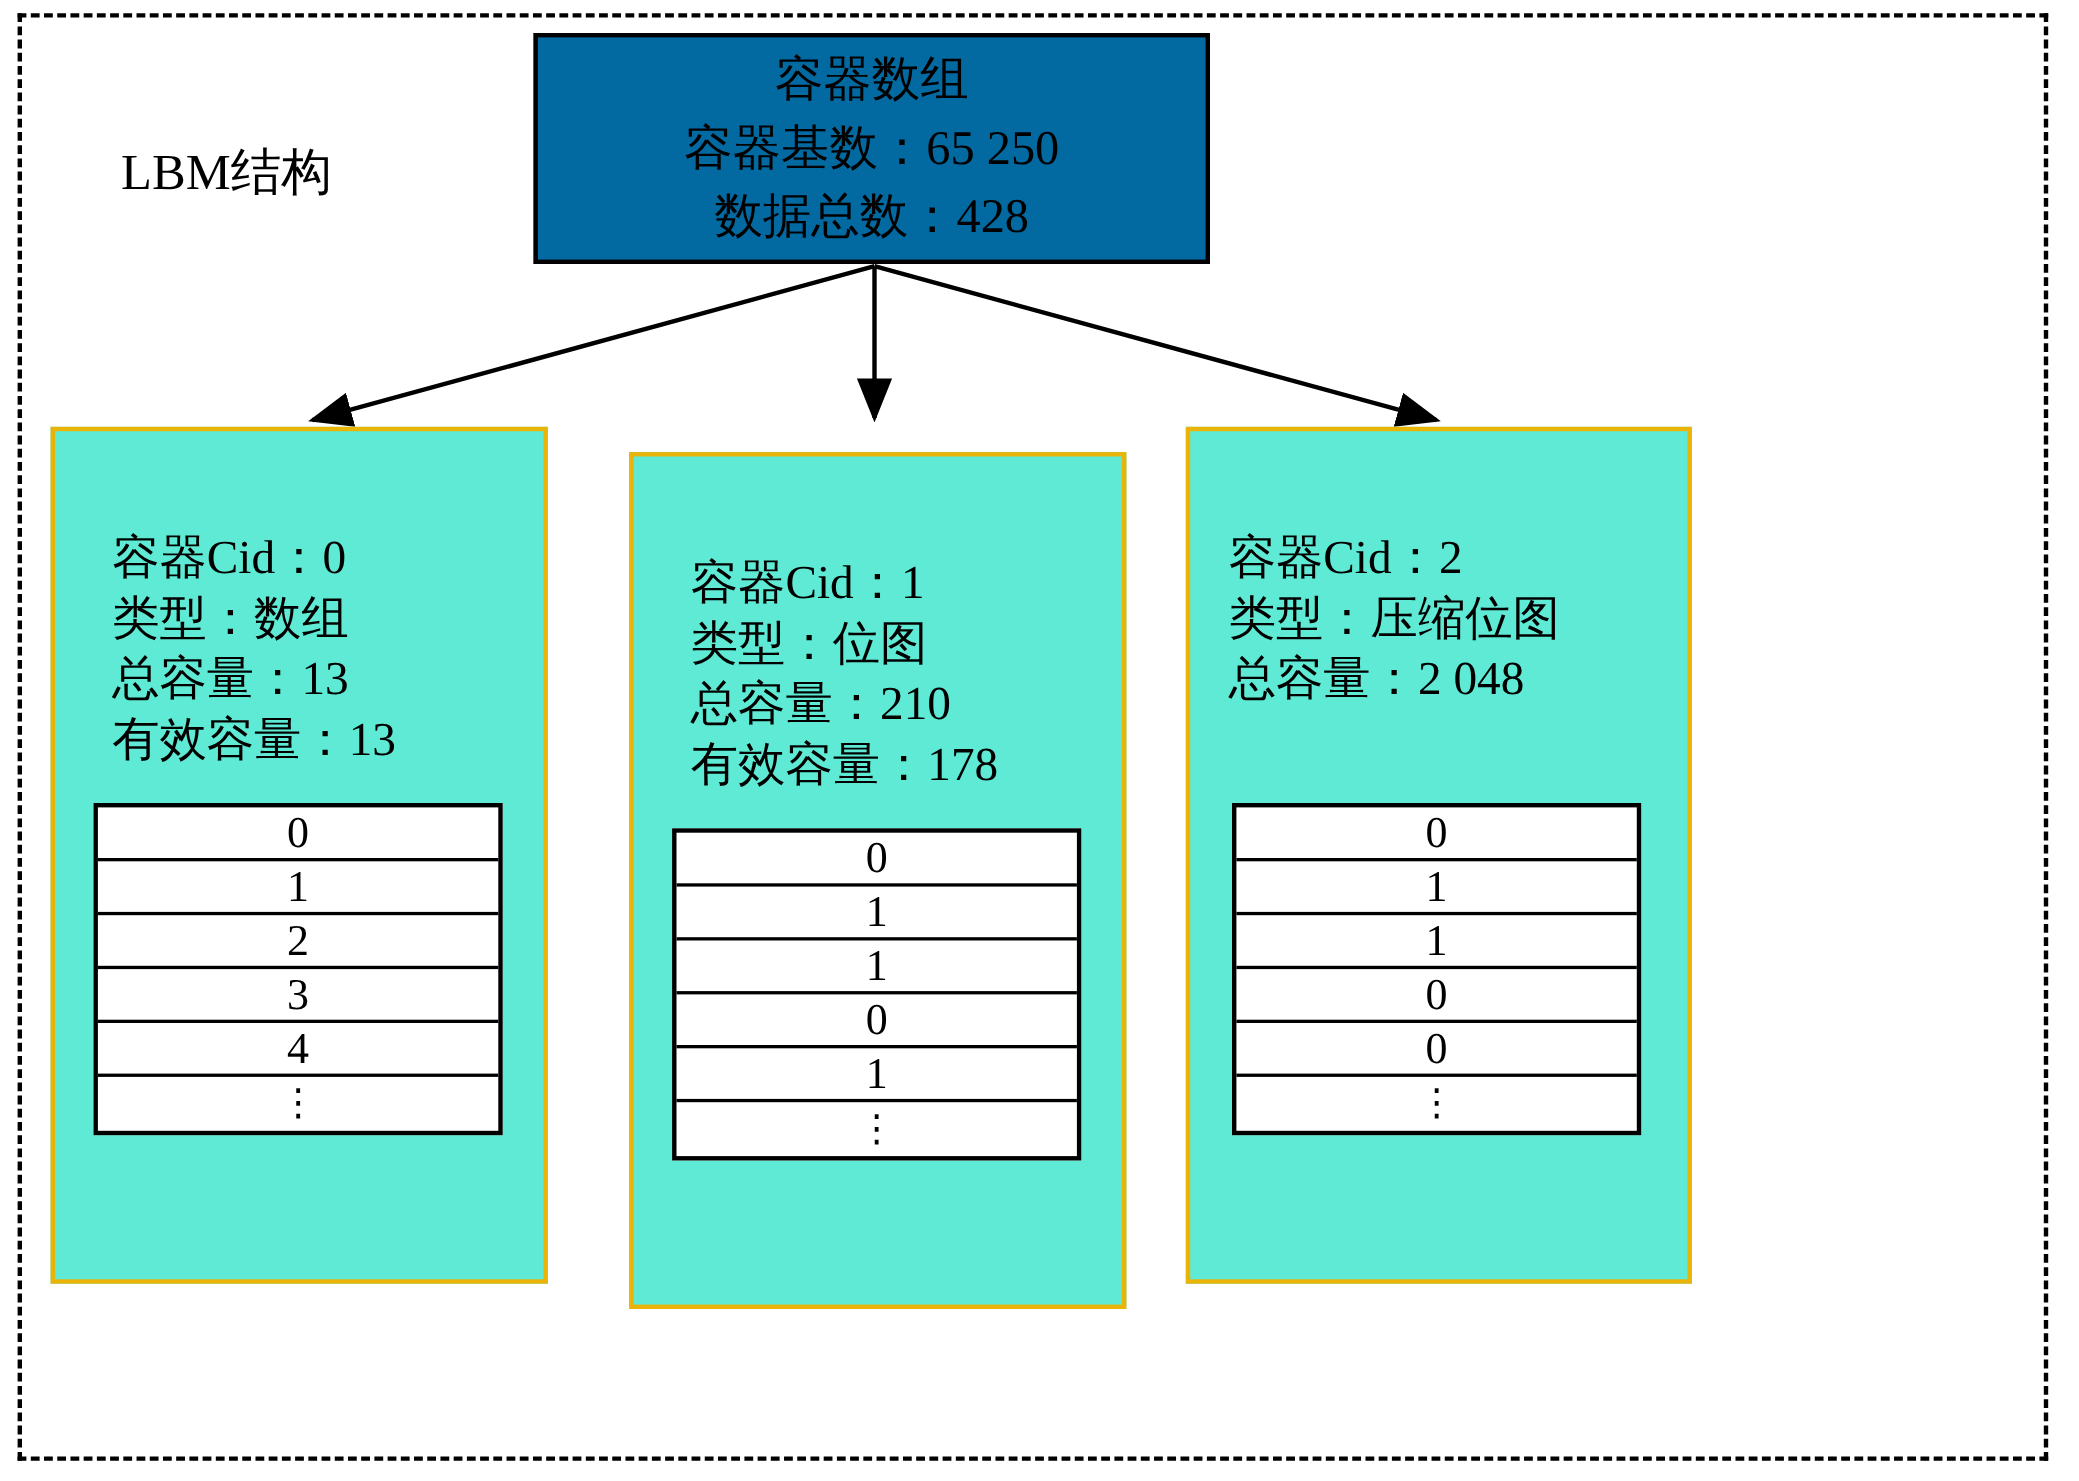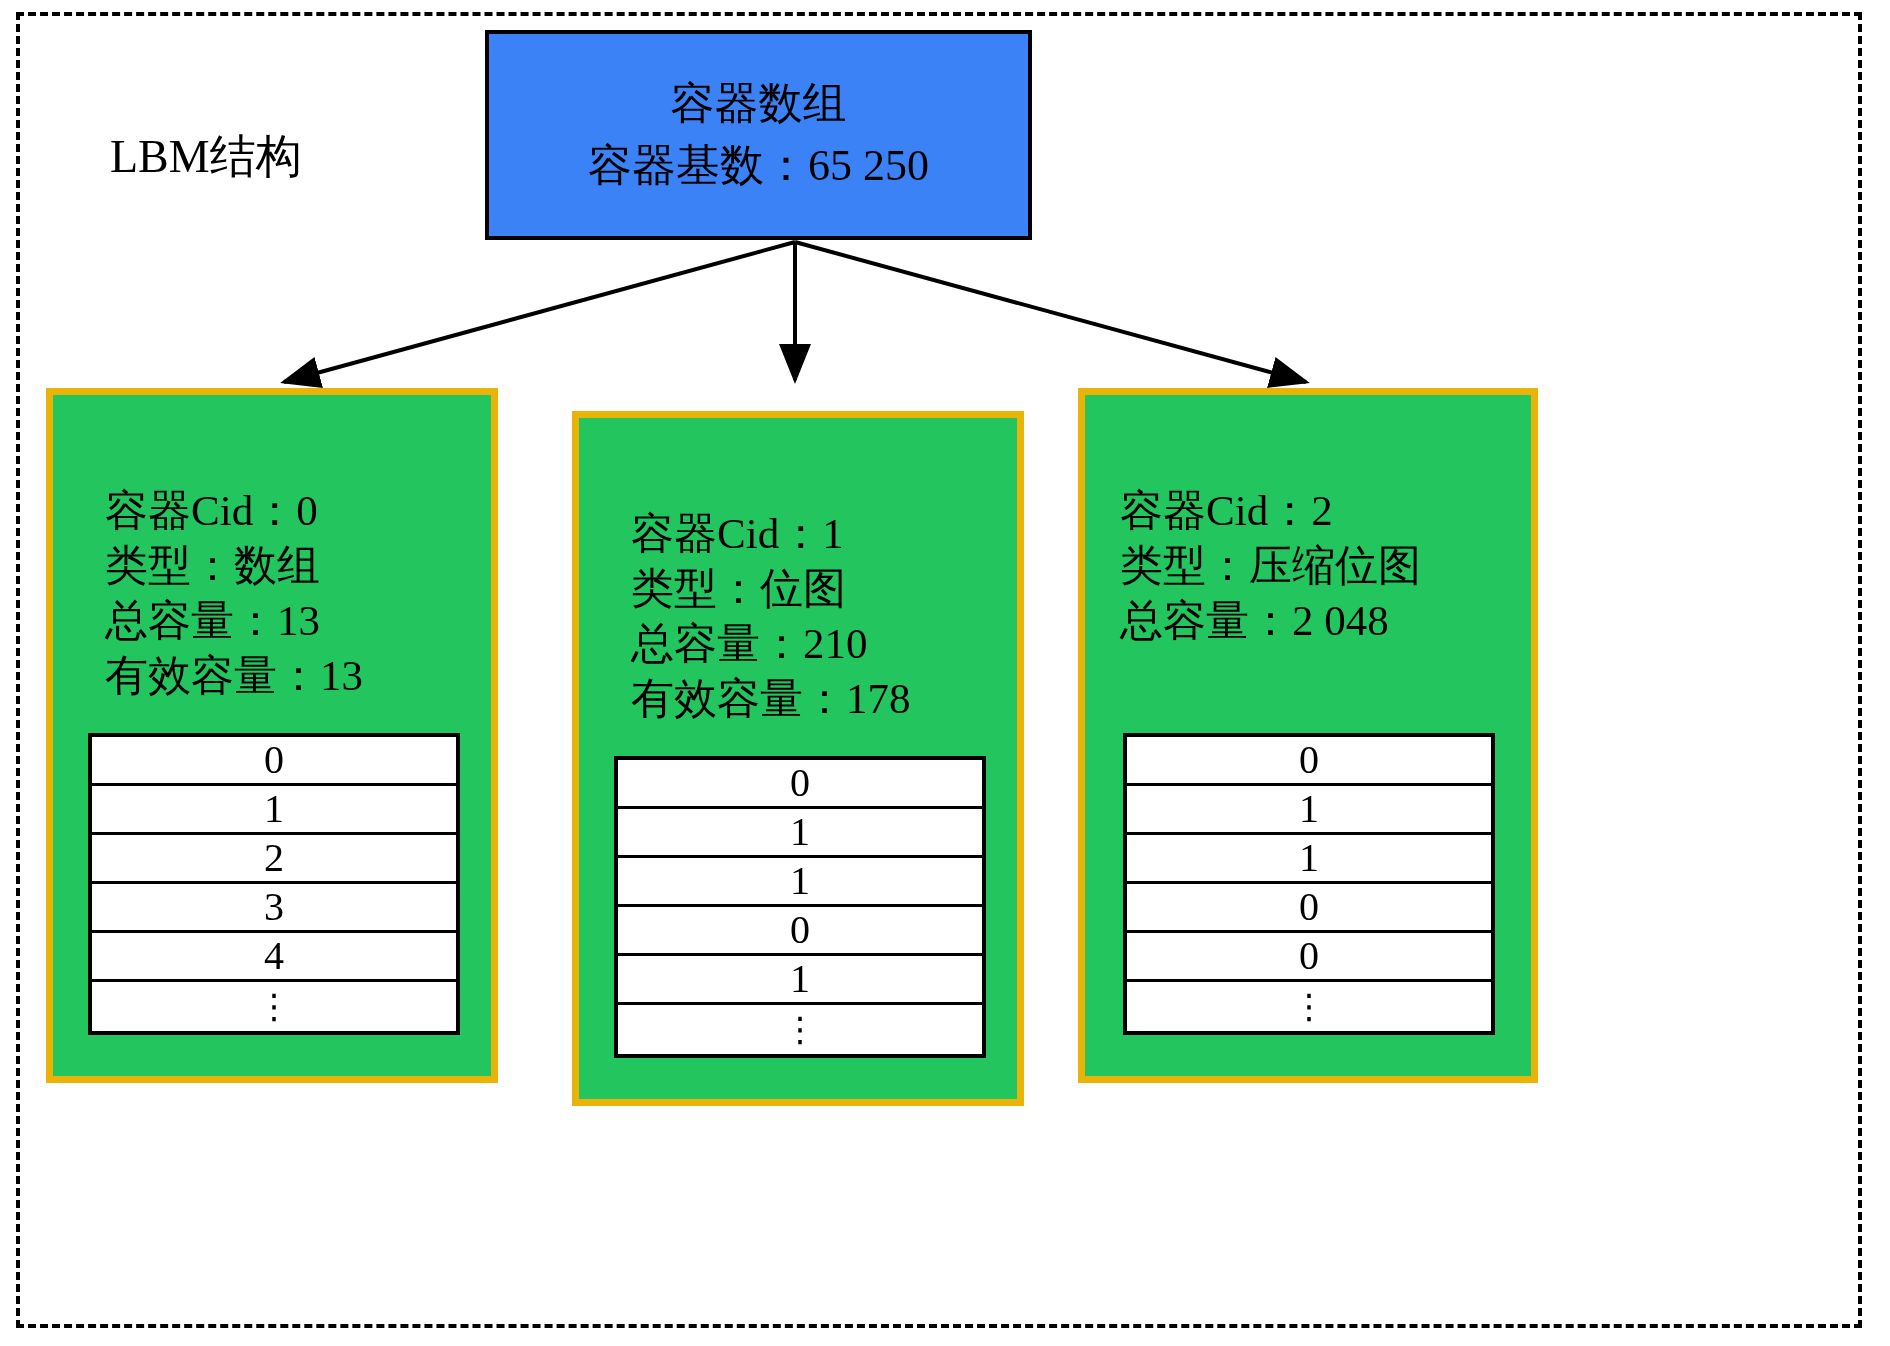--- a/index.html
+++ b/index.html
@@ -39,25 +39,25 @@
     line-height: 1.1;
     white-space: nowrap;
     margin-top: 36px;
   }
 
   
   .root-box {
     position: absolute;
     left: 485px;
     top: 30px;
-    width: 547px;
+    width: 615px;
     height: 210px;
     border: 4px solid #000000;
     box-sizing: border-box;
-    background: #3b82f6;
+    background: #0369a1;
     display: flex;
     flex-direction: column;
     align-items: center;
     justify-content: center;
   }
   .root-line {
     font-size: 44px;
     line-height: 1.42;
     white-space: nowrap;
     text-align: center;
@@ -69,25 +69,25 @@
     left: 0;
     top: 0;
     width: 1890px;
     height: 1346px;
     pointer-events: none;
   }
 
   
   .container-box {
     position: absolute;
-    border: 7px solid #eab308;
-    box-sizing: border-box;
-    background: #22c55e;
+    border: 4px solid #eab308;
+    box-sizing: border-box;
+    background: #5eead4;
     top: 388px;
-    height: 695px;
+    height: 779px;
   }
   .container-box.c0 { left: 46px;   width: 452px; }
   .container-box.c1 { left: 572px;  width: 452px; margin-top: 23px; }
   .container-box.c2 { left: 1078px; width: 460px; }
 
   .cbox-text {
     position: absolute;
     left: 0;
     right: 0;
     top: 88px;
@@ -136,20 +136,21 @@
 
 <div id="canvas">
 
   <div class="outer-frame"></div>
 
   <div class="diagram-label">LBM结构</div>
 
   <div class="root-box">
     <div class="root-line">容器数组</div>
     <div class="root-line">容器基数：65 250</div>
+    <div class="root-line">数据总数：428</div>
   </div>
 
   <svg class="arrows" viewBox="0 0 1890 1346" xmlns="http://www.w3.org/2000/svg">
     <defs>
       <marker id="ah" markerWidth="10" markerHeight="8" refX="9" refY="4" orient="auto" markerUnits="strokeWidth">
         <path d="M0,0 L10,4 L0,8 z" fill="#000000"></path>
       </marker>
     </defs>
     <line x1="795" y1="242" x2="284" y2="382" stroke="#000000" stroke-width="4" marker-end="url(#ah)"></line>
     <line x1="795" y1="242" x2="795" y2="380" stroke="#000000" stroke-width="4" marker-end="url(#ah)"></line>

